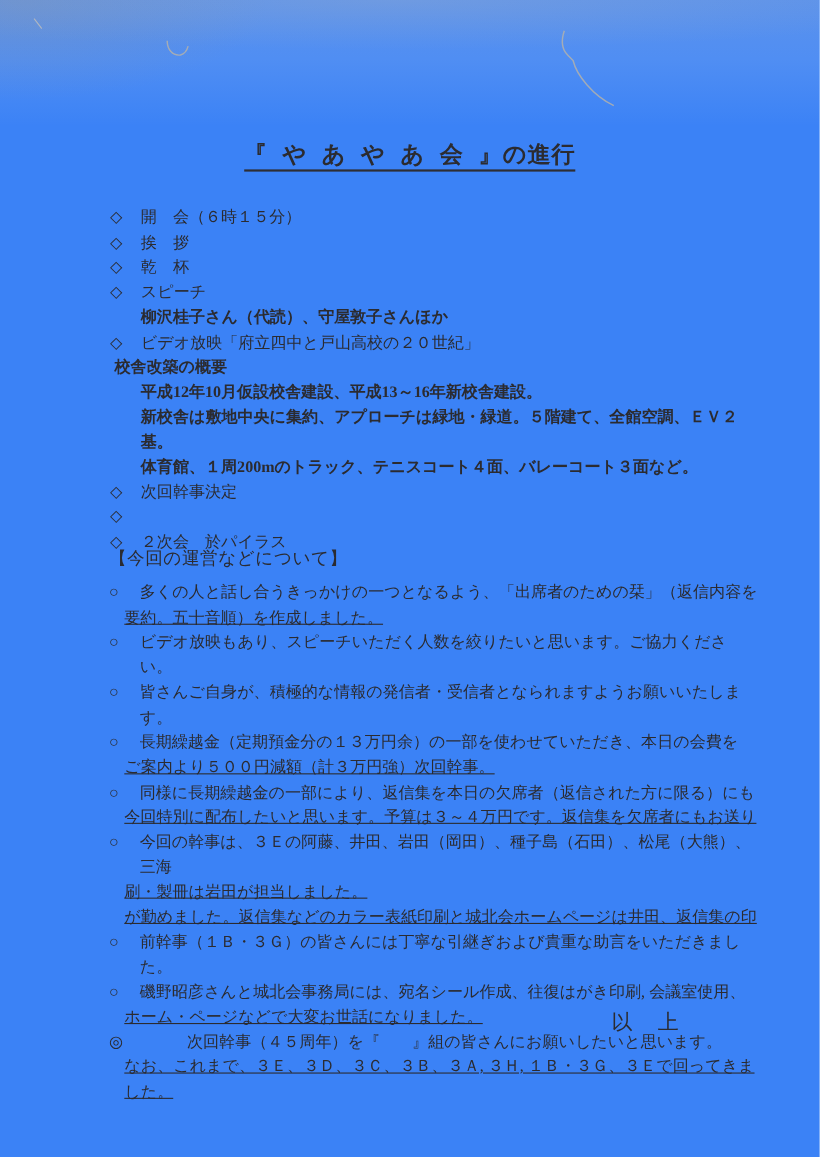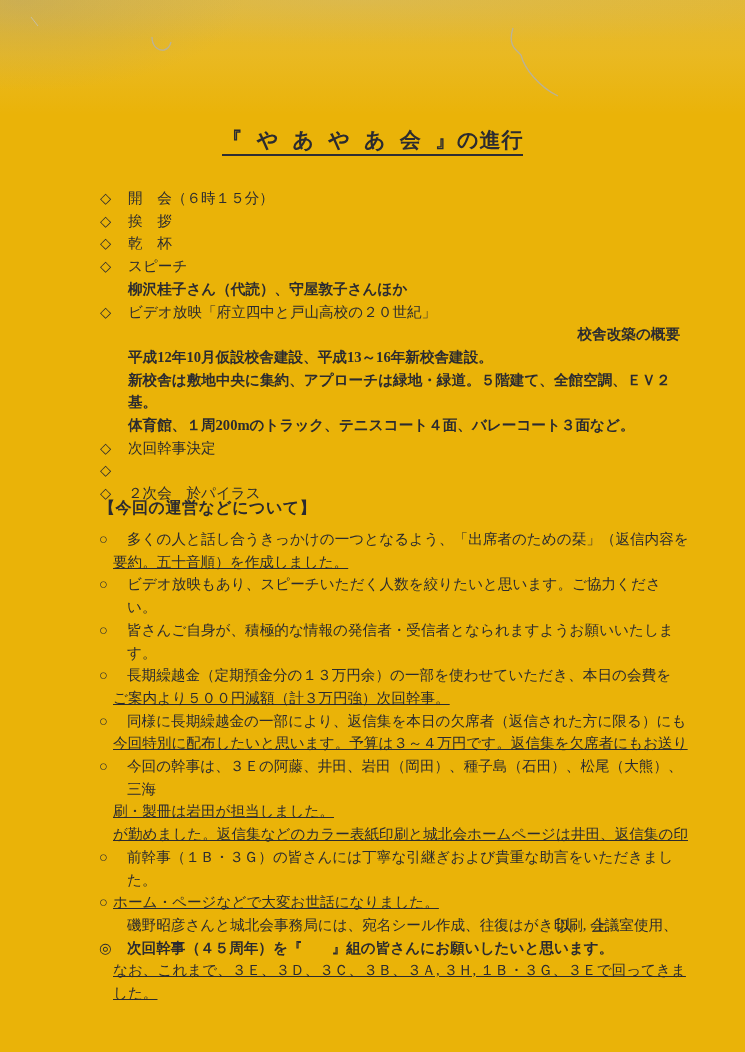--- a/index.html
+++ b/index.html
@@ -26,42 +26,42 @@
     letter-spacing:1px;word-spacing:7px;
   }
   .title .u{border-bottom:2px solid #2e2e33;padding-bottom:2px;}
   .agenda{
     position:absolute;top:187px;left:100px;width:580px;
     font-size:14.6px;line-height:22.7px;
   }
   .row{display:flex;}
   .marker{width:28px;flex:0 0 28px;}
   .sub{padding-left:28px;font-weight:bold;}
-  .sub.ind1{padding-left:4px;text-align:right;}
+  .sub.ind1{padding-left:4px;}
   .notes-heading{
     position:absolute;top:498px;left:99px;
-    font-size:16px;font-weight:bold;letter-spacing:.5px;
+    font-size:16px;font-weight:normal;letter-spacing:.5px;
   }
   .notes{
     position:absolute;top:528px;left:99px;width:590px;
     font-size:14.6px;line-height:22.7px;
   }
   .note{display:flex;align-items:flex-start;}
   .note .nlines{flex:1;}
   .nl.cont{margin-left:-14px;text-decoration:underline;}
-  .note.emph .nl.first{font-weight:bold;}
+  .note.emph .nl.first{font-weight:normal;margin-left:43px;}
   .closing{
     position:absolute;top:916px;left:556px;
-    font-size:16px;letter-spacing:2px;
+    font-size:19px;letter-spacing:2px;
   }
 </style>
 </head>
 <body>
 
-<div class="page" style="color: rgb(43, 43, 48); background: #eab308;">
+<div class="page" style="color: rgb(43, 43, 48); background: #3b82f6;">
 
   <div class="scan-wash"></div>
 
   <svg class="artifacts" width="745" height="200" viewBox="0 0 745 200" aria-hidden="true">
     <path d="M31 17 l 7 9" stroke="#c3c1bc" stroke-width="1" fill="none" opacity="0.8"></path>
     <path d="M152 37 c 0 8 5 14 12 13 c 4 -1 6 -4 7 -8" stroke="#b3b1ac" stroke-width="1.3" fill="none" opacity="0.85"></path>
     <path d="M513 28 c -3 9 -2 17 3 22 c 2 2 3 3 5 5 c 3 13 18 32 37 41" stroke="#b3b1ac" stroke-width="1.3" fill="none" opacity="0.85"></path>
   </svg>
 
   <div class="title">
@@ -153,22 +153,22 @@
       </div>
       <div class="note">
         <span class="marker">○</span>
         <div class="nlines">
           <div class="nl first">前幹事（１Ｂ・３Ｇ）の皆さんには丁寧な引継ぎおよび貴重な助言をいただきました。</div>
         </div>
       </div>
       <div class="note">
         <span class="marker">○</span>
         <div class="nlines">
+          <div class="nl first">磯野昭彦さんと城北会事務局には、宛名シール作成、往復はがき印刷, 会議室使用、</div>
           <div class="nl cont">ホーム・ページなどで大変お世話になりました。</div>
-          <div class="nl first">磯野昭彦さんと城北会事務局には、宛名シール作成、往復はがき印刷, 会議室使用、</div>
         </div>
       </div>
       <div class="note emph">
         <span class="marker">◎</span>
         <div class="nlines">
           <div class="nl first">次回幹事（４５周年）を『　　』組の皆さんにお願いしたいと思います。</div>
           <div class="nl cont">なお、これまで、３Ｅ、３Ｄ、３Ｃ、３Ｂ、３Ａ, ３Ｈ, １Ｂ・３Ｇ、３Ｅで回ってきました。</div>
         </div>
       </div>
     </div>

